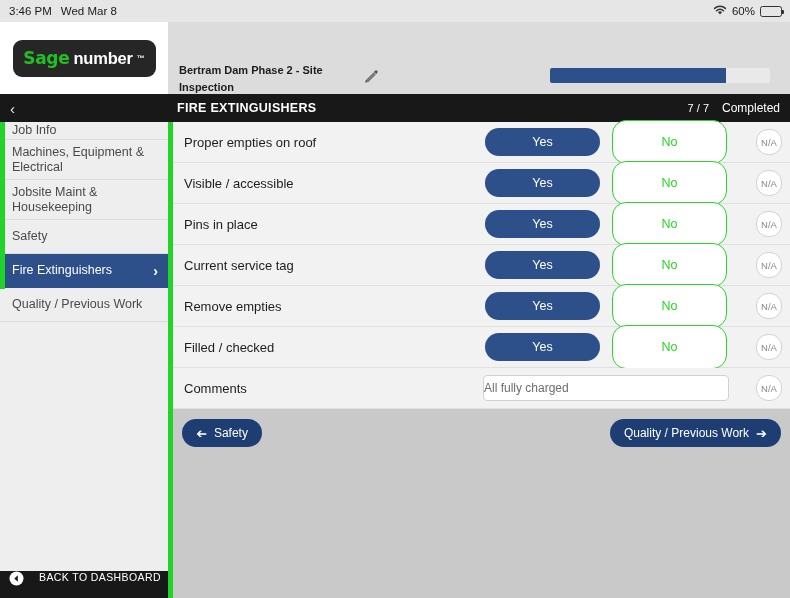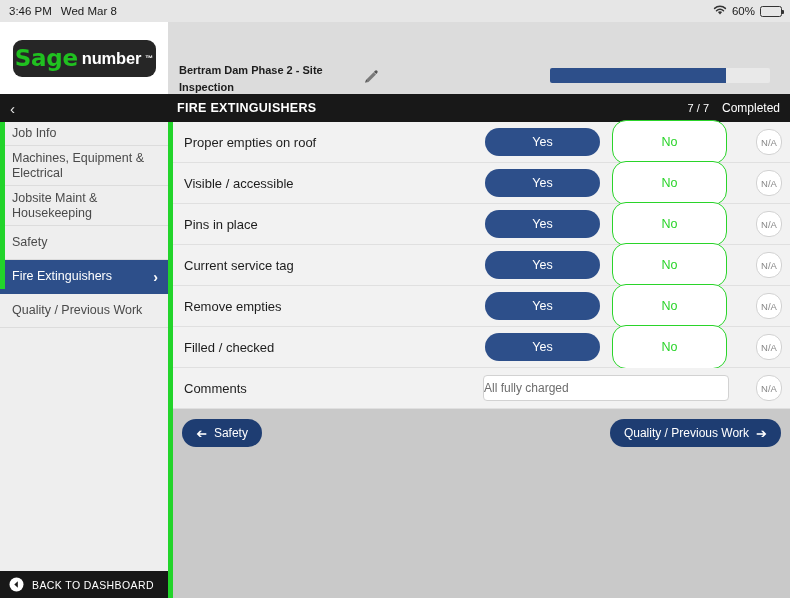--- a/index.html
+++ b/index.html
@@ -70,21 +70,21 @@
   .logo {
     width: 143px; height: 37px;
     background: #262626;
     border-radius: 9px;
     display: flex; align-items: center; justify-content: center;
     gap: 4px;
   }
   .logo-sage {
     color: #20c020;
     font-family: "DejaVu Sans", sans-serif;
-    font-size: 23px;
+    font-size: 17px;
     font-weight: bold;
     letter-spacing: -0.3px;
   }
   .logo-eforms {
     color: #ffffff;
     font-size: 16.5px;
     font-weight: bold;
     letter-spacing: -0.2px;
   }
   .logo-tm { color:#ffffff; font-size: 8px; font-weight: bold; vertical-align: super; }
@@ -200,22 +200,22 @@
     color: #ffffff;
     font-weight: bold;
   }
 
   
   .dashbar {
     position: absolute;
     left: 0; bottom: 0;
     width: 168px; height: 27px;
     background: #181818;
-    display: flex; align-items: center;
-    gap: 8px;
+    display: flex; 
+    gap: 15px;
     padding-left: 9px;
   }
   .dash-ico { width: 15px; height: 15px; display:block; }
   .dash-label {
     color: #ffffff;
     font-size: 10.5px;
     letter-spacing: 0.4px;
   }
 
   
@@ -359,21 +359,21 @@
   </div>
 
   <div class="sectionbar">
     <div class="sb-back">‹</div>
     <div class="sb-title">FIRE EXTINGUISHERS</div>
     <div class="sb-count">7 / 7</div>
     <div class="sb-status">Completed</div>
   </div>
 
   <div class="sidebar" id="sidebar">
-      <div class="side-item" style="height: 24px;">
+      <div class="side-item" style="height: 18px;">
         <span>Job Info</span>
       </div>
       <div class="side-item" style="height: 40px;">
         <span>Machines, Equipment &amp; Electrical</span>
       </div>
       <div class="side-item" style="height: 40px;">
         <span>Jobsite Maint &amp; Housekeeping</span>
       </div>
       <div class="side-item" style="height: 34px;">
         <span>Safety</span>

